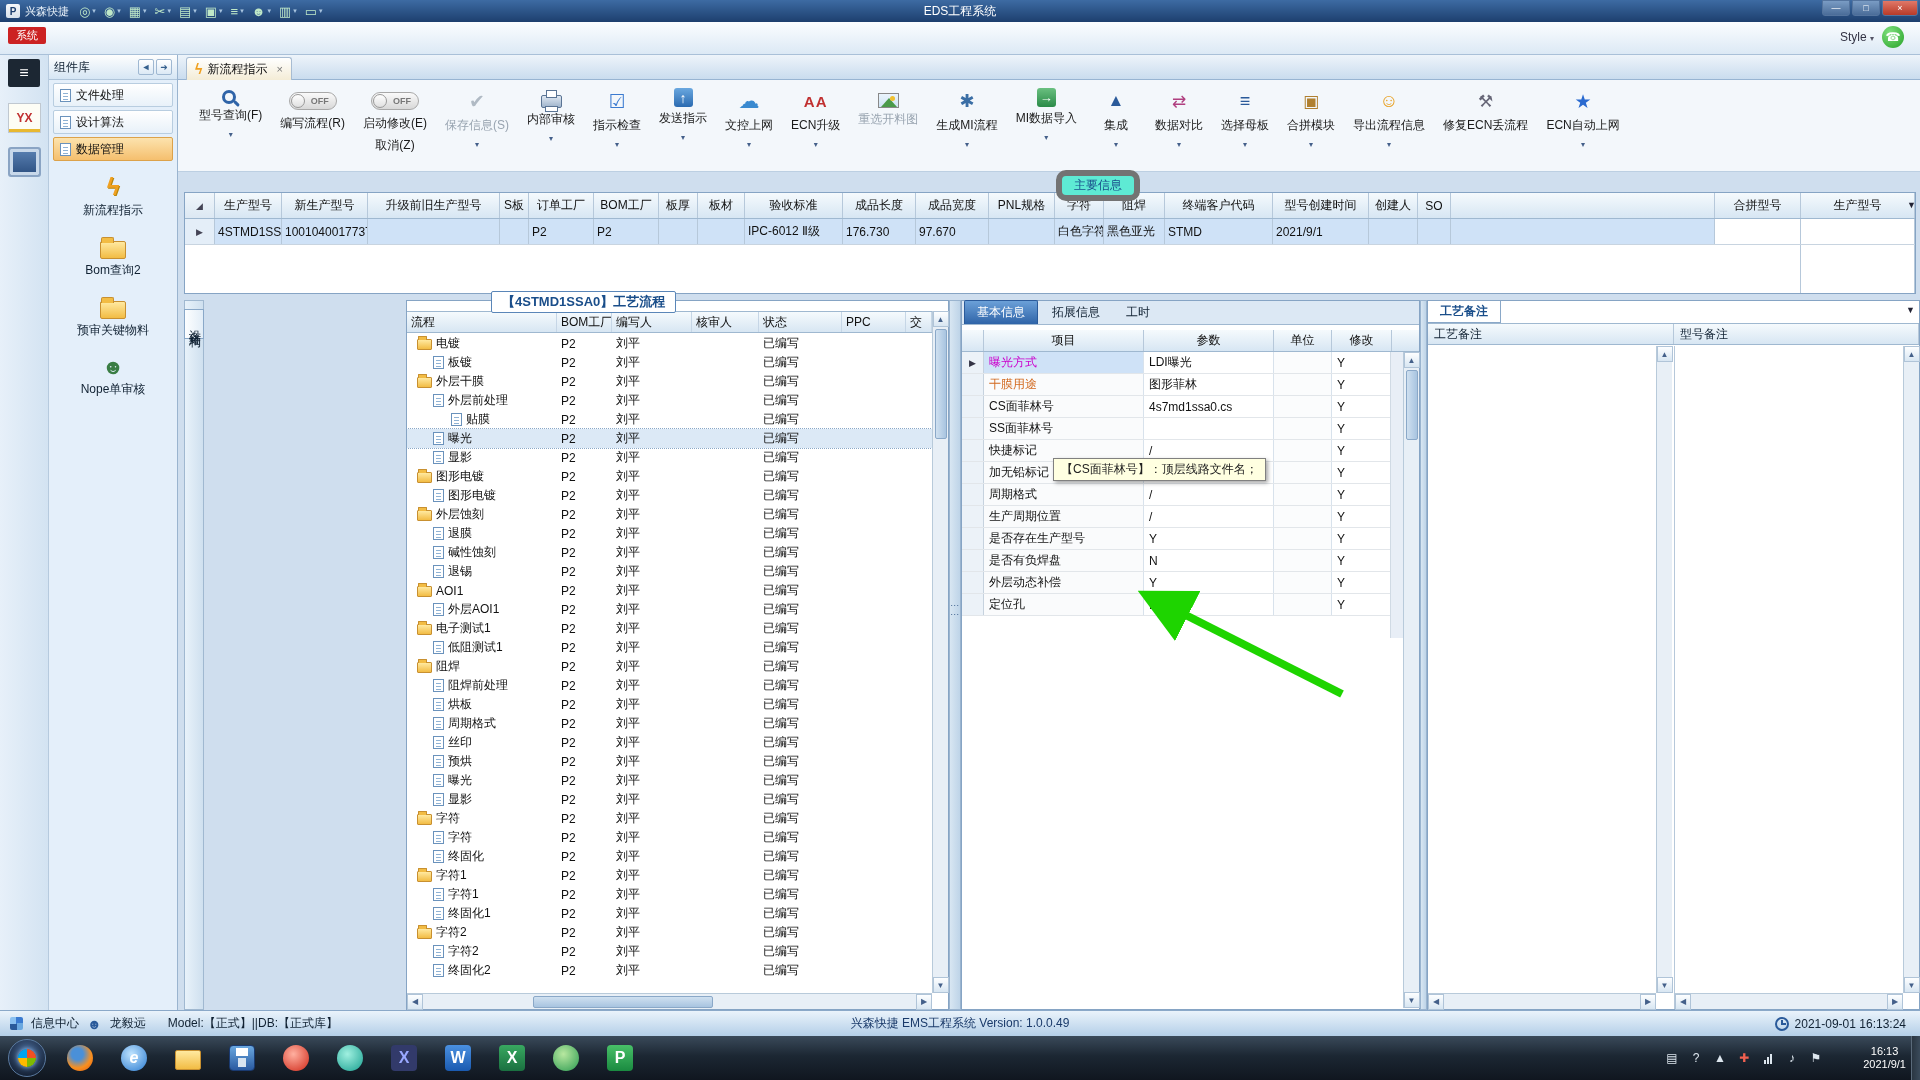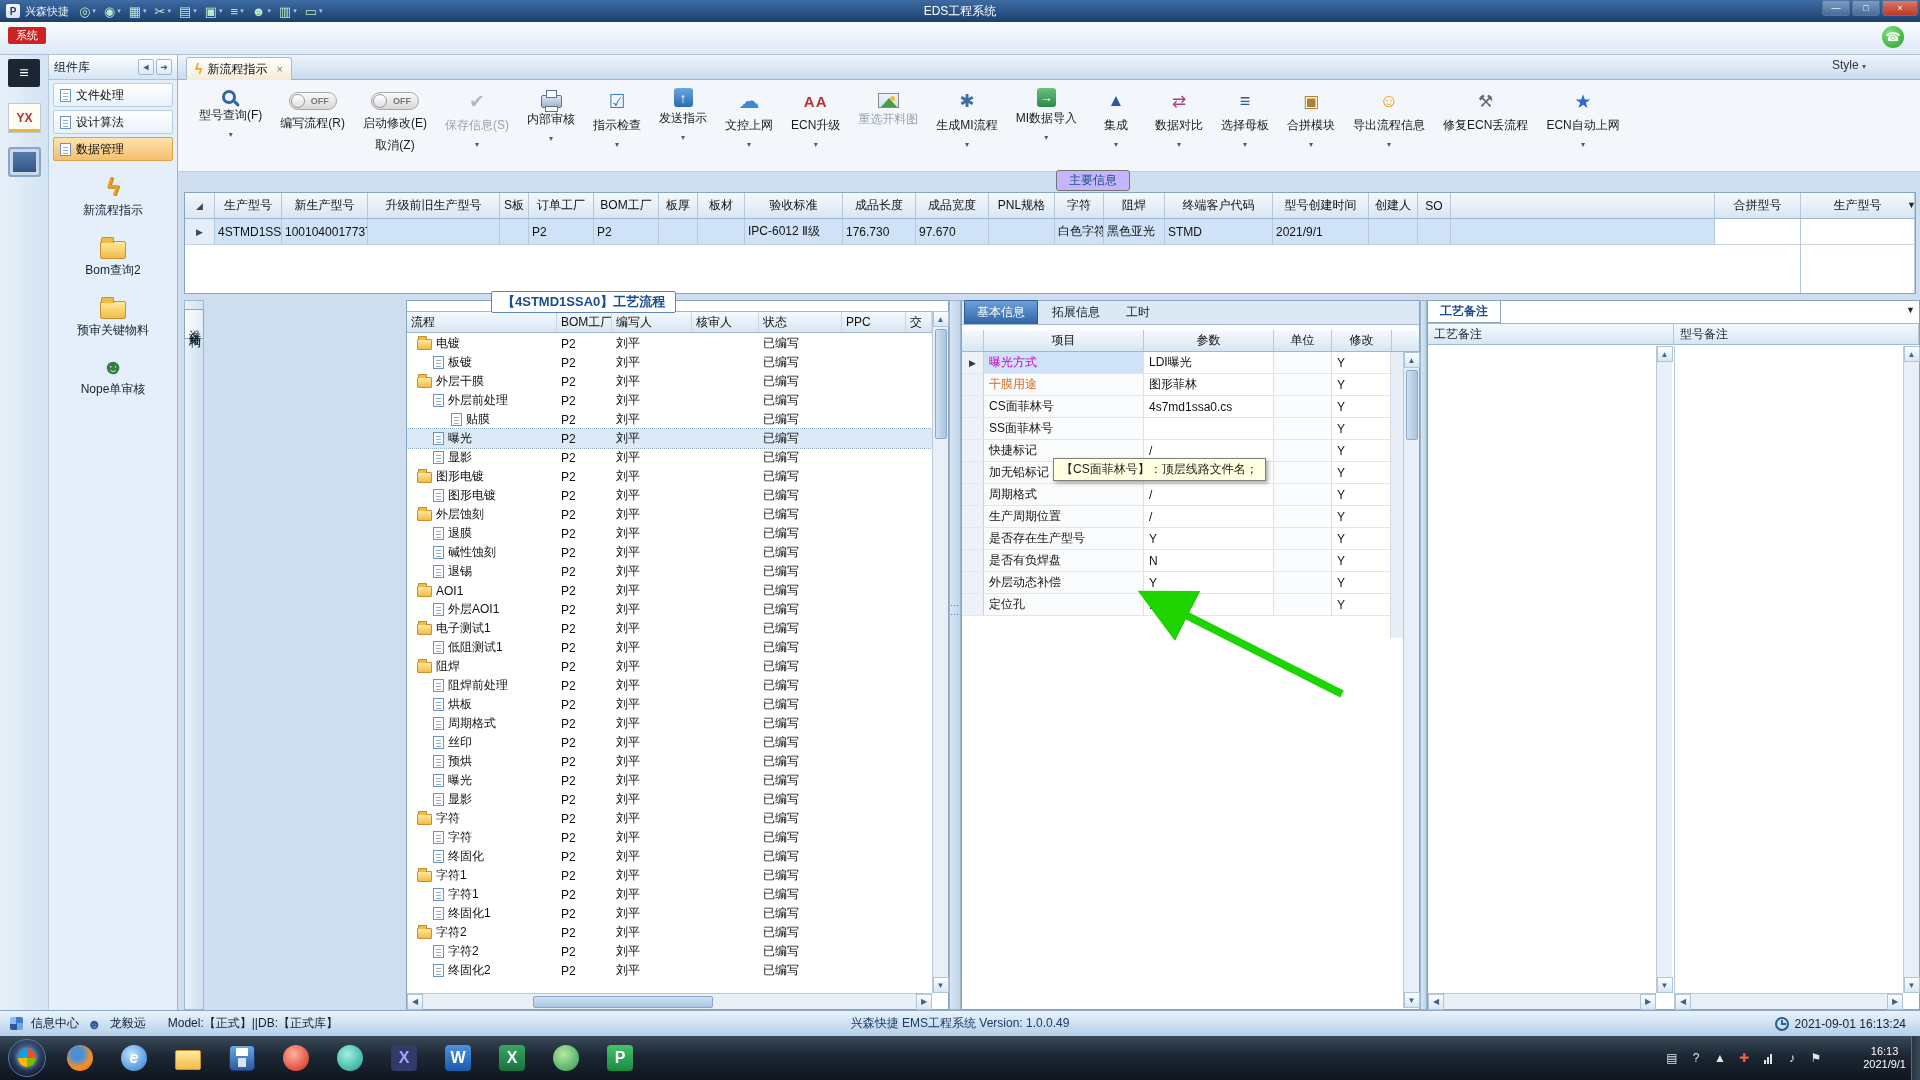--- a/index.html
+++ b/index.html
@@ -16,21 +16,21 @@
 .tbico{font-size:13px;color:#bfe8c8;}
 .tbcaret{font-size:7px;color:#a8c4e0;margin-left:2px;}
 .tb-title{position:absolute;left:50%;transform:translateX(-50%);font-size:12px;color:#fff;}
 .winbtns{position:absolute;right:2px;top:0;display:flex;gap:2px;}
 .winbtn{width:28px;height:16px;display:flex;align-items:center;justify-content:center;font-size:9px;color:#fff;border:1px solid #54749e;background:linear-gradient(#7a9cc4,#4a6c98);border-radius:0 0 3px 3px;cursor:pointer;}
 .winbtn.close{background:linear-gradient(#e07868,#b83a28);width:36px;}
 
 
 .menubar{position:absolute;left:0;top:22px;width:1920px;height:33px;background:linear-gradient(#fbfdff,#dce9f5);border-bottom:1px solid #a9c0d8;z-index:15;}
 .sys-badge{position:absolute;left:8px;top:5px;background:#cc2222;color:#fff;font-size:11px;padding:1px 8px;border-radius:2px;}
-.style-dd{position:absolute;right:54px;top:8px;color:#334;font-size:12px;margin-top:28px;}
+.style-dd{position:absolute;right:46px;top:8px;color:#334;font-size:12px;}
 .style-caret{font-size:8px;color:#556;}
 .phone-ico{position:absolute;right:16px;top:4px;width:22px;height:22px;border-radius:50%;background:radial-gradient(circle at 35% 30%,#7fe07f,#27a227);color:#fff;font-size:12px;display:flex;align-items:center;justify-content:center;}
 
 
 .leftstrip{position:absolute;left:0;top:55px;width:49px;height:955px;background:linear-gradient(90deg,#e7f0f9,#d3e3f2);border-right:1px solid #b6cade;}
 .hamburger{position:absolute;left:8px;top:4px;width:32px;height:28px;background:#1c2733;color:#fff;font-size:16px;display:flex;align-items:center;justify-content:center;border-radius:2px;cursor:pointer;}
 .yx-logo{position:absolute;left:8px;top:48px;width:33px;height:30px;background:#fdfdf5;border:1px solid #c0c8d0;display:flex;align-items:center;justify-content:center;font-weight:bold;font-size:12px;color:#c03030;box-shadow:inset 0 -3px 0 #e8b830;}
 .chip-ico{position:absolute;left:8px;top:92px;width:33px;height:30px;background:linear-gradient(#5b82b4,#2c4f80);border:2px solid #8aa4c4;border-radius:3px;box-shadow:inset 0 0 0 3px #c8d8ea;}
 
 
@@ -84,21 +84,21 @@
 .ric-import{width:19px;height:19px;background:linear-gradient(#6ac080,#2a8a48);color:#fff;border-radius:3px;font-size:13px;display:flex;align-items:center;justify-content:center;}
 .ric-collect{color:#2a5a9a;font-size:17px;}
 .ric-compare{color:#b04080;font-size:17px;}
 .ric-list{color:#2a5a9a;font-size:18px;font-weight:bold;}
 .ric-merge{color:#b08030;font-size:17px;}
 .ric-smiley{color:#e8a020;font-size:19px;}
 .ric-wrench{color:#667;font-size:17px;}
 .ric-star{color:#2a6ad0;font-size:19px;}
 
 
-.maininfo-badge{position:absolute;left:1056px;top:170px;background:#c4b5fd;border:1px solid #737373;color:#1a4e8a;font-size:12px;padding:1px 12px;border-radius:3px;z-index:5;}
+.maininfo-badge{position:absolute;left:1056px;top:170px;background:#5eead4;border:6px solid #737373;color:#1a4e8a;font-size:12px;padding:1px 12px;border-radius:10px;z-index:5;}
 .maingrid{position:absolute;left:184px;top:192px;width:1732px;height:102px;background:#fff;border:1px solid #86a4c4;}
 .mg-head,.mg-row{display:flex;}
 .mg-head{height:26px;background:linear-gradient(#f5fafd,#d7e6f3);border-bottom:1px solid #9fb8d0;}
 .mg-row{height:26px;background:#cfe2f7;border-bottom:1px solid #c8d4e0;}
 .mg-cell{border-right:1px solid #b6c8da;padding:0 3px;display:flex;align-items:center;font-size:12px;white-space:nowrap;overflow:hidden;flex:none;}
 .mg-head .mg-cell{justify-content:center;}
 .mg-marker{width:30px;justify-content:center;color:#445;background:linear-gradient(#f0f6fb,#dce8f3);font-size:9px;}
 .mg-row .mg-marker{background:#e4eef8;}
 .mg-fill{flex:1 1 auto;border-right:1px solid #b6c8da;}
 .mg-row .mg-cell.extra{background:#fff;}

